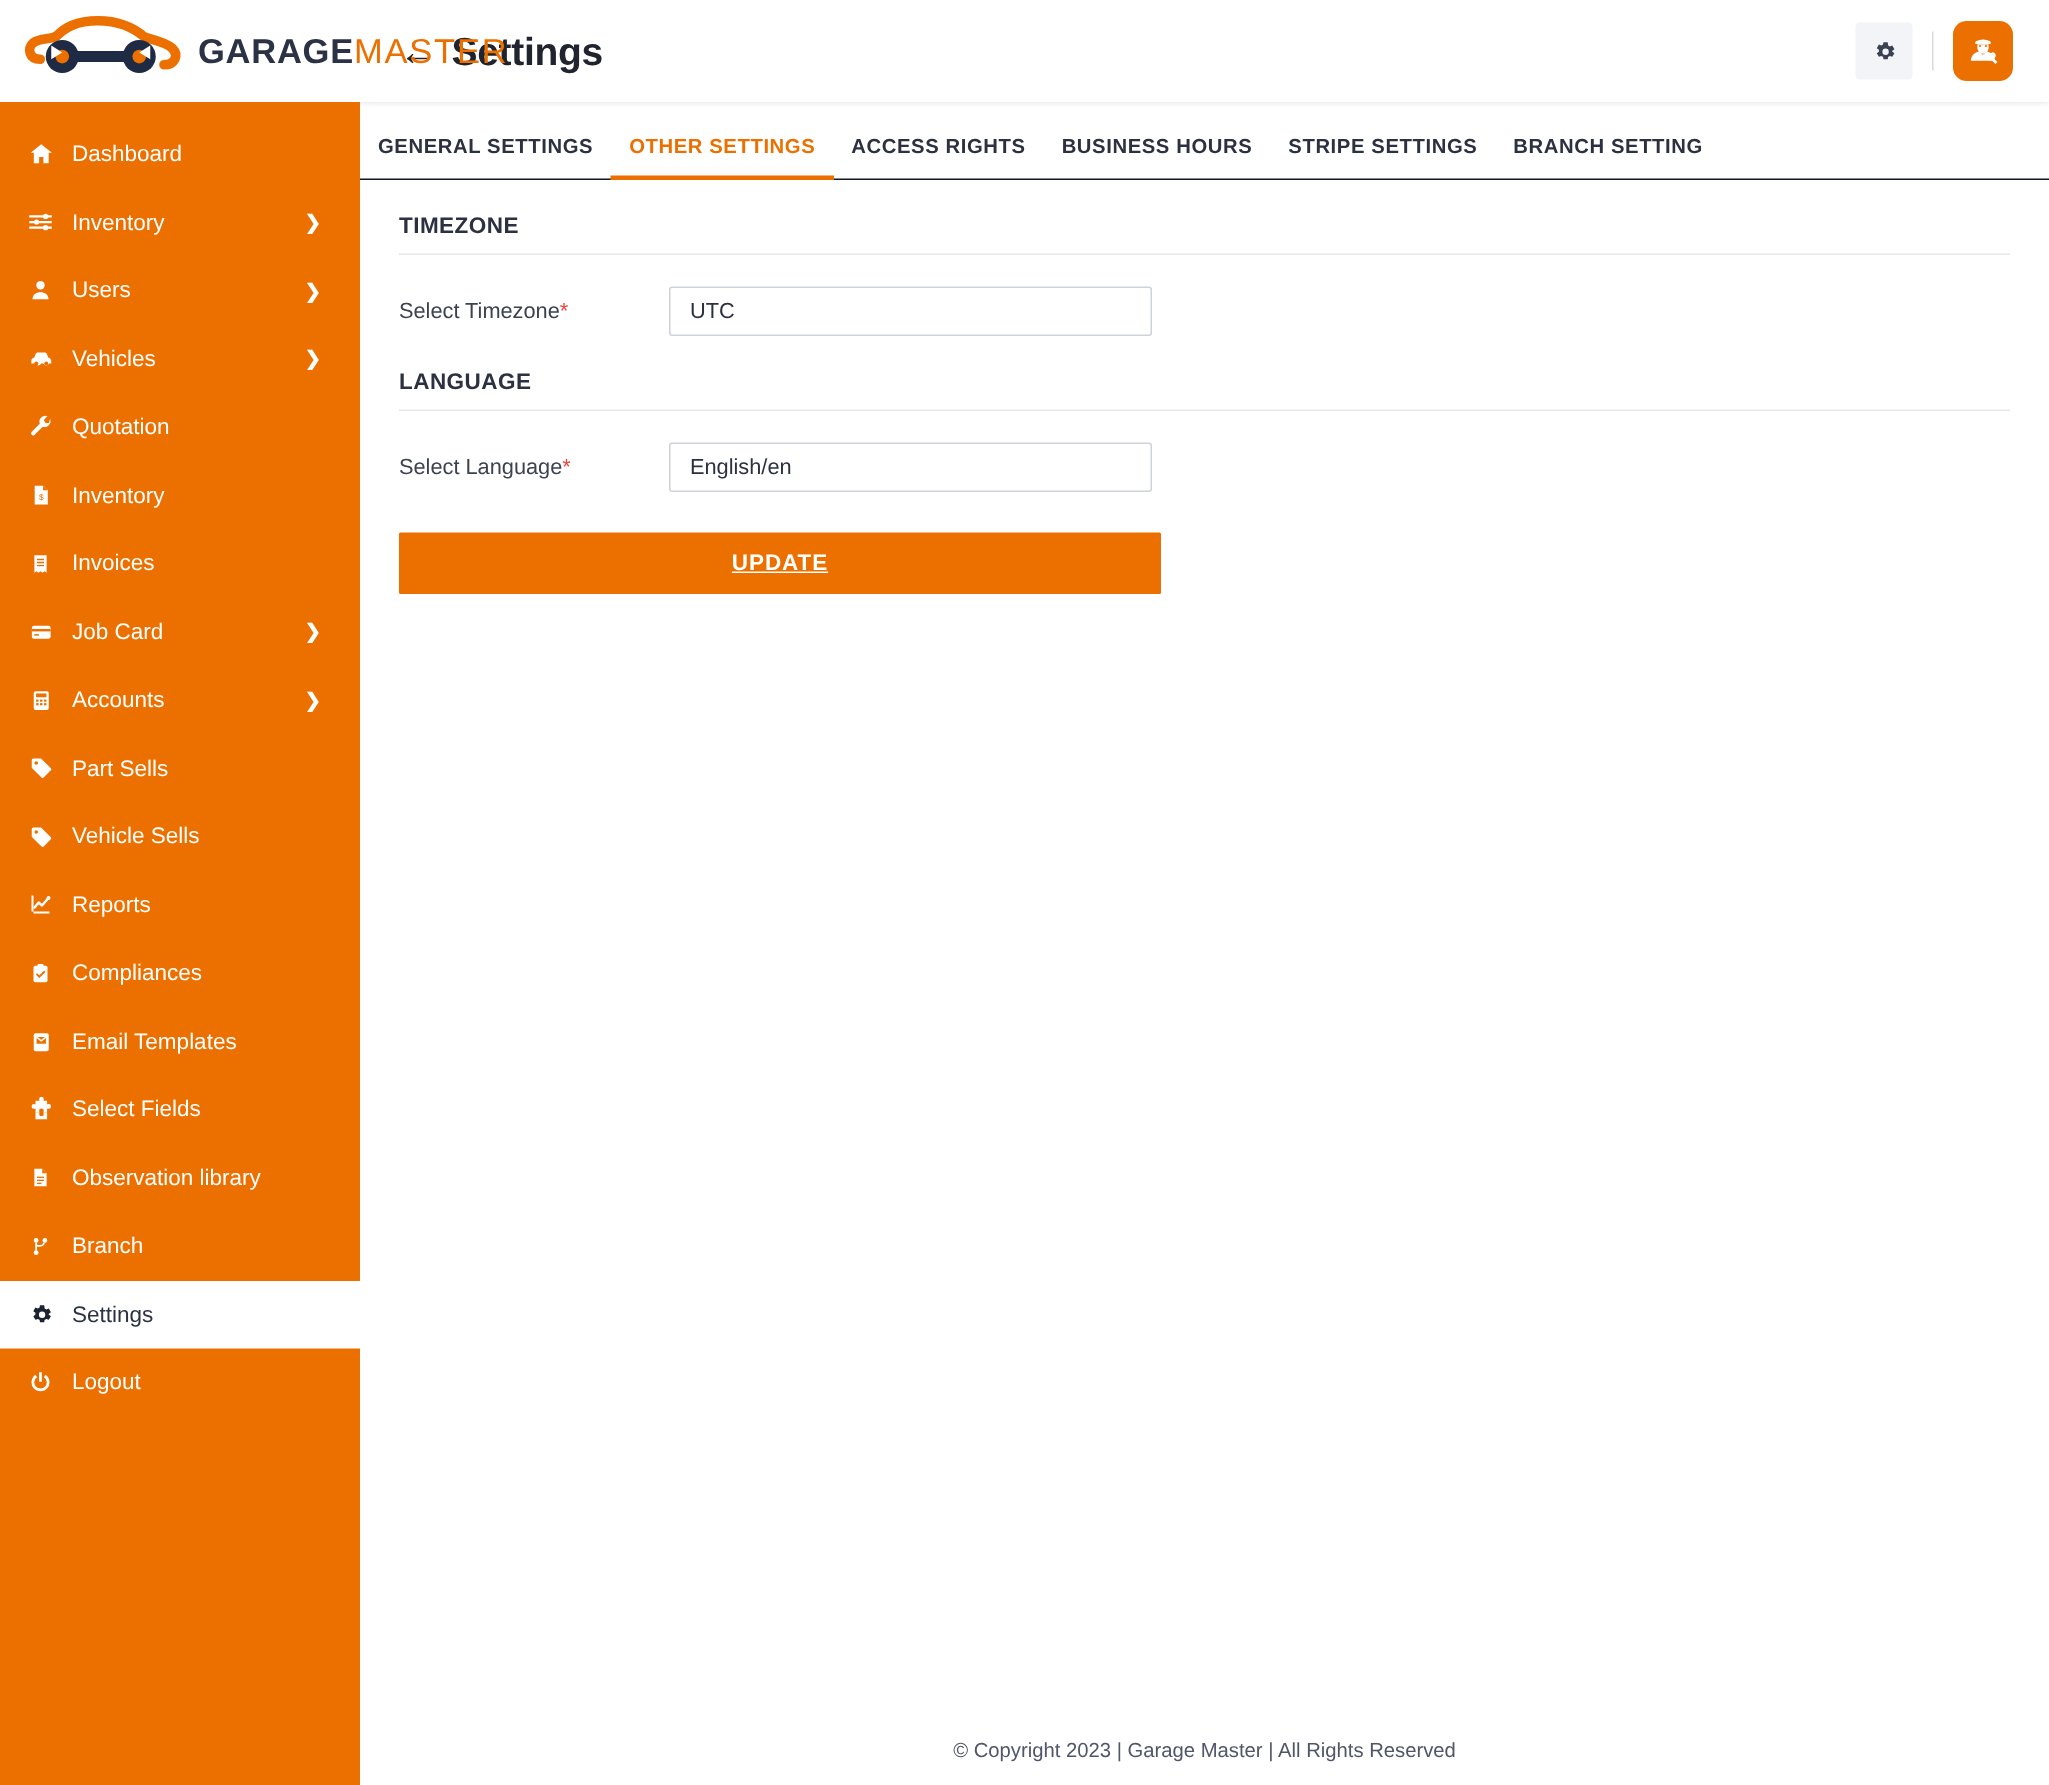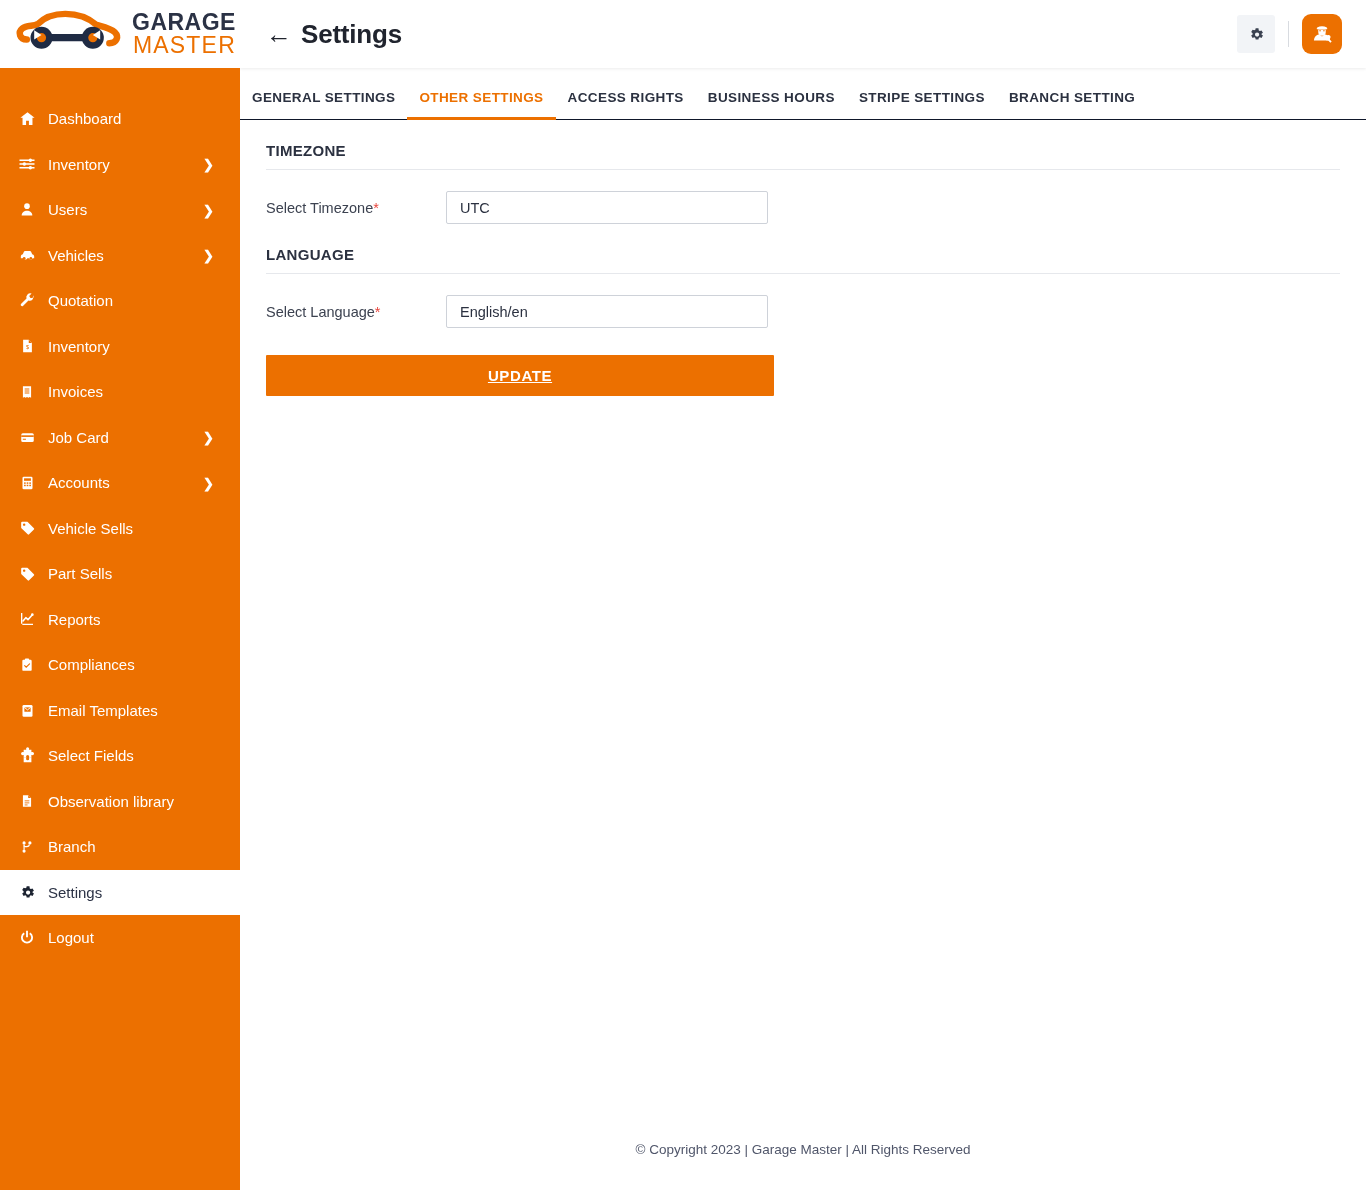--- a/index.html
+++ b/index.html
@@ -18,31 +18,31 @@
     flex: 0 0 240px;
     position: relative;
     z-index: 5;
   }
   .brand {
     height: 68px; background: #ffffff;
     display: flex; align-items: center; gap: 8px;
     padding: 6px 10px 6px 14px;
   }
   .brand-logo { flex: 0 0 110px; height: 52px; }
-  .brand-text { display: flex; flex-direction: column; line-height: 1.0; align-items: flex-end; }
+  .brand-text { display: flex; flex-direction: row; line-height: 1.0; }
   .brand-line1 {
     font-size: 23px; font-weight: bold; letter-spacing: .5px;
     color: #2b3245;
   }
   .brand-line2 {
     font-size: 23px; font-weight: normal; letter-spacing: 1.2px;
     color: #EC7000;
   }
 
-  .nav { padding-top: 28px; }
+  .nav { padding-top: 12px; }
   .nav-item {
     display: flex; align-items: center;
     height: 45.5px;
     padding-left: 14px; padding-right: 14px;
     color: #ffffff;
     font-size: 15px;
     cursor: pointer;
     position: relative;
   }
   .nav-item .ico {
@@ -145,21 +145,21 @@
     background: #EC7000; color: #ffffff;
     border: none; border-radius: 1px;
     font-size: 15px; font-weight: bold; letter-spacing: .6px;
     cursor: pointer;
     font-family: "Liberation Sans", sans-serif;
     text-decoration: underline;
   }
 
   .footer {
     height: 48px; flex: 0 0 48px;
-    display: flex; justify-content: center;
+    display: flex; align-items: center; justify-content: center;
     font-size: 13.5px; color: #50566a;
     background: #ffffff;
   }
 </style>
 </head>
 <body>
 
 <div class="app">
 
   <aside class="sidebar">
@@ -282,30 +282,30 @@
           <span class="label">Accounts</span>
           <span class="caret">❯</span>
         </div>
         <div class="nav-item">
           <span class="ico">
             <svg width="17" height="16" viewBox="0 0 24 24" fill="#ffffff" style="color: rgb(255, 255, 255);">
               <path d="M2.5 11.2V4a1.5 1.5 0 011.5-1.5h7.2c.4 0 .8.2 1.1.4l9.3 9.3a1.5 1.5 0 010 2.1l-7.2 7.2a1.5 1.5 0 01-2.1 0L2.9 12.3a1.5 1.5 0 01-.4-1.1z"></path>
               <circle cx="7" cy="7" r="1.8" fill="#EC7000"></circle>
             </svg>
           </span>
-          <span class="label">Vehicle Sells</span>
+          <span class="label">Part Sells</span>
         </div>
         <div class="nav-item">
           <span class="ico">
             <svg width="17" height="16" viewBox="0 0 24 24" fill="#ffffff" style="color: rgb(255, 255, 255);">
               <path d="M2.5 11.2V4a1.5 1.5 0 011.5-1.5h7.2c.4 0 .8.2 1.1.4l9.3 9.3a1.5 1.5 0 010 2.1l-7.2 7.2a1.5 1.5 0 01-2.1 0L2.9 12.3a1.5 1.5 0 01-.4-1.1z"></path>
               <circle cx="7" cy="7" r="1.8" fill="#EC7000"></circle>
             </svg>
           </span>
-          <span class="label">Part Sells</span>
+          <span class="label">Vehicle Sells</span>
         </div>
         <div class="nav-item">
           <span class="ico">
             <svg width="18" height="16" viewBox="0 0 24 24" fill="#ffffff" style="color: rgb(255, 255, 255);">
               <path d="M3 3v18h2V3zM3 19h18v2H3z"></path>
               <path d="M6 15l4.2-5 3.3 3L20 5.5" fill="none" stroke="currentColor" stroke-width="2.4" stroke-linecap="round" stroke-linejoin="round"></path>
               <circle cx="20" cy="5.5" r="2"></circle>
             </svg>
           </span>
           <span class="label">Reports</span>

